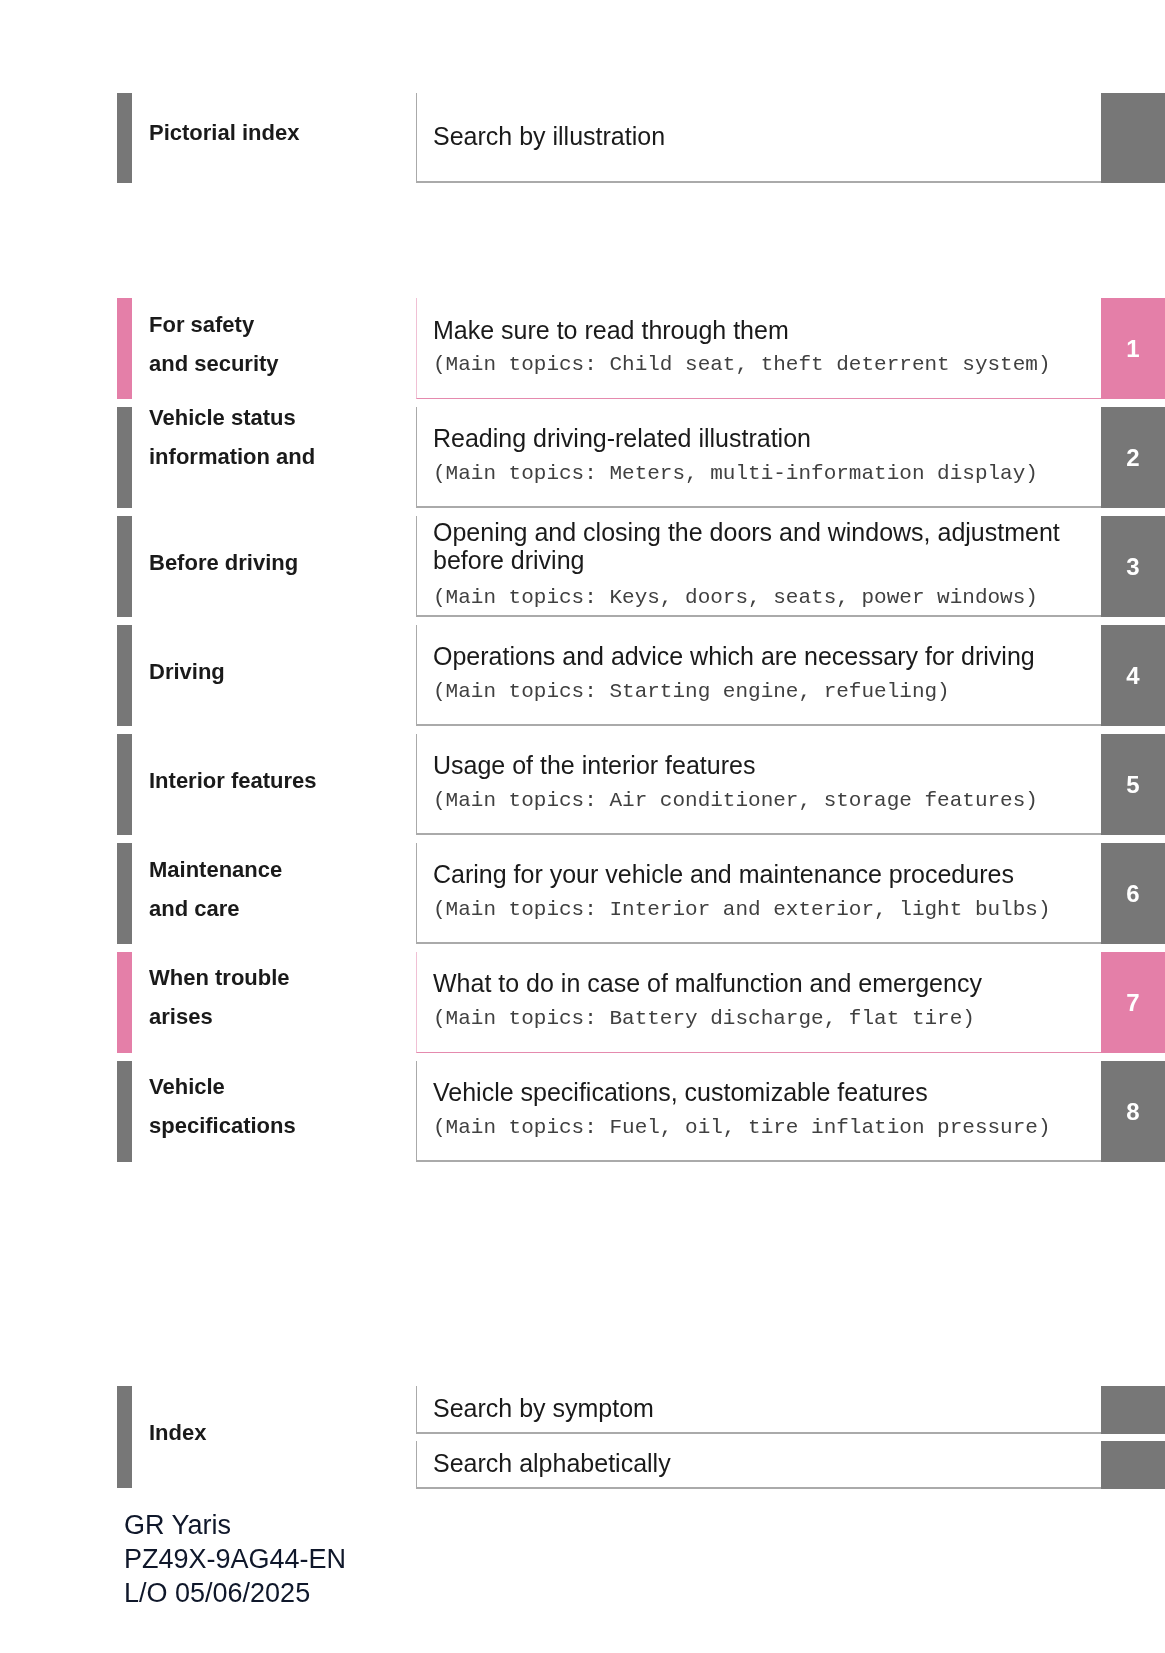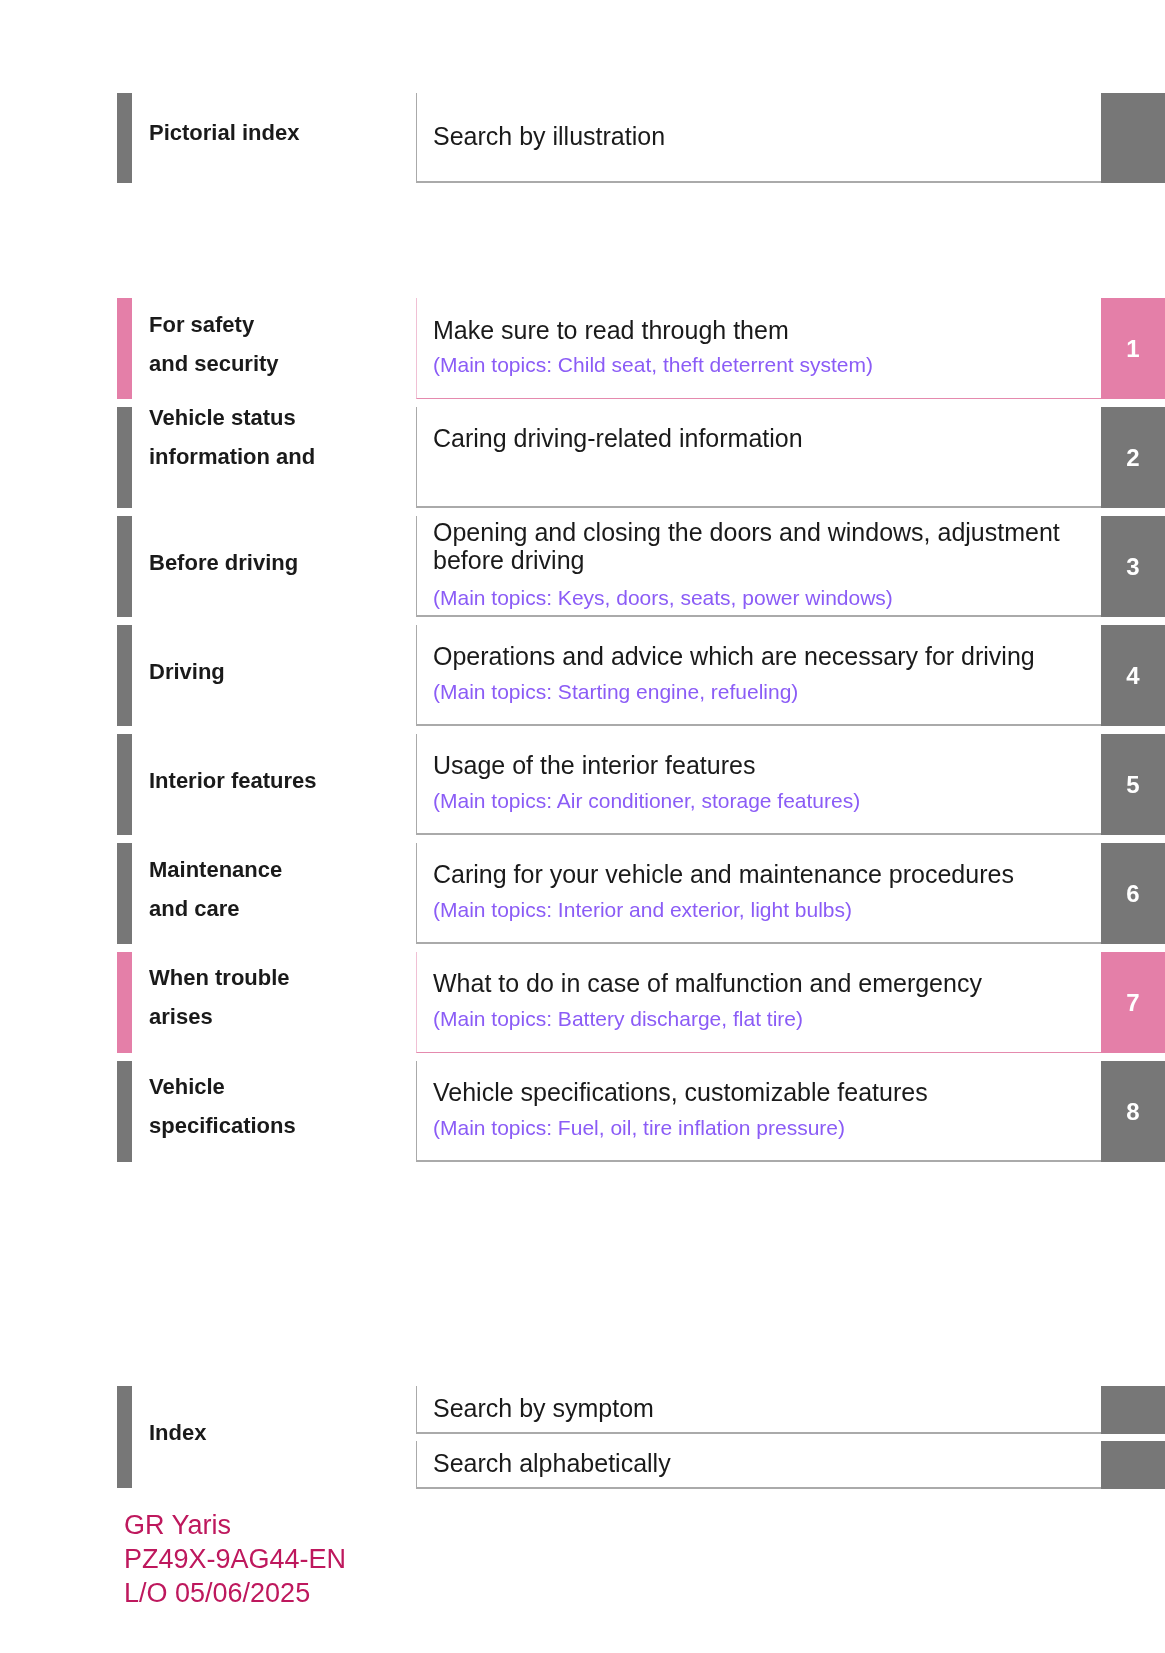--- a/index.html
+++ b/index.html
@@ -3,26 +3,26 @@
   <meta charset="utf-8">
   <style>
     html, body { margin:0; padding:0; background:#fff; }
     body { width:1165px; height:1653px; position:relative; overflow:hidden;
            font-family:"Liberation Sans", sans-serif; color:#1a1a1a; }
     .bar { position:absolute; left:117px; width:15px; }
     .title { position:absolute; left:149px; font-weight:bold; font-size:22px; line-height:39px; color:#1a1a1a; }
     .desc { position:absolute; left:416px; width:685px; border-left:1px solid #aaa; border-bottom:2px solid #aaa; box-sizing:border-box; }
     .desc.pink { border-left-color:#f0c0d4; border-bottom-color:#e58aae; border-bottom-width:1px; }
     .main { position:absolute; left:16px; font-size:25px; line-height:28px; color:#1a1a1a; }
-    .sub { position:absolute; left:16px; font-size:21px; line-height:24px; color:#8b5cf6; }
+    .sub { position:absolute; left:16px; font-size:21px; line-height:24px; color:#404040;font-family:Liberation Mono, monospace; }
     .tab { position:absolute; left:1101px; width:64px; background:#777777; color:#fff; font-weight:bold; font-size:24px;
            display:flex; align-items:center; justify-content:center; }
     .tab.pink, .bar.pink { background:#e47fa8; }
     .bar.gray { background:#777777; }
-    .footer { position:absolute; left:124px; top:1508px; font-size:27px; line-height:34px; color:#be185d; }
+    .footer { position:absolute; left:124px; top:1508px; font-size:27px; line-height:34px; color:#0f172a; }
   </style>
 </head>
 <body>
 
 <div>
   <div class="bar gray" style="top:93px;height:90px;"></div>
   <div class="title" style="top:113px;">Pictorial index</div>
   <div class="desc" style="top:93px;height:90px;">
     <div class="main" style="top:29px;">Search by illustration</div>
   </div>
@@ -42,21 +42,22 @@
   <div class="tab pink" style="top:298px;height:101px;">1</div>
 </div>
 
 <div>
   <div class="bar gray" style="top:407px;height:101px;"></div>
   <div class="title" style="top:398px;">
     <div>Vehicle status</div>
       <div>information and</div>
   </div>
   <div class="desc" style="top:407px;height:101px;">
-    <div class="main" style="top:17px;">Caring driving-related information</div>
+    <div class="main" style="top:17px;">Reading driving-related illustration</div>
+    <div class="sub" style="top:55px;">(Main topics: Meters, multi-information display)</div>
   </div>
   <div class="tab" style="top:407px;height:101px;">2</div>
 </div>
 
 <div>
   <div class="bar gray" style="top:516px;height:101px;"></div>
   <div class="title" style="top:543px;">Before driving</div>
   <div class="desc" style="top:516px;height:101px;">
     <div class="main" style="top:2px;">
       <div>Opening and closing the doors and windows, adjustment</div>

